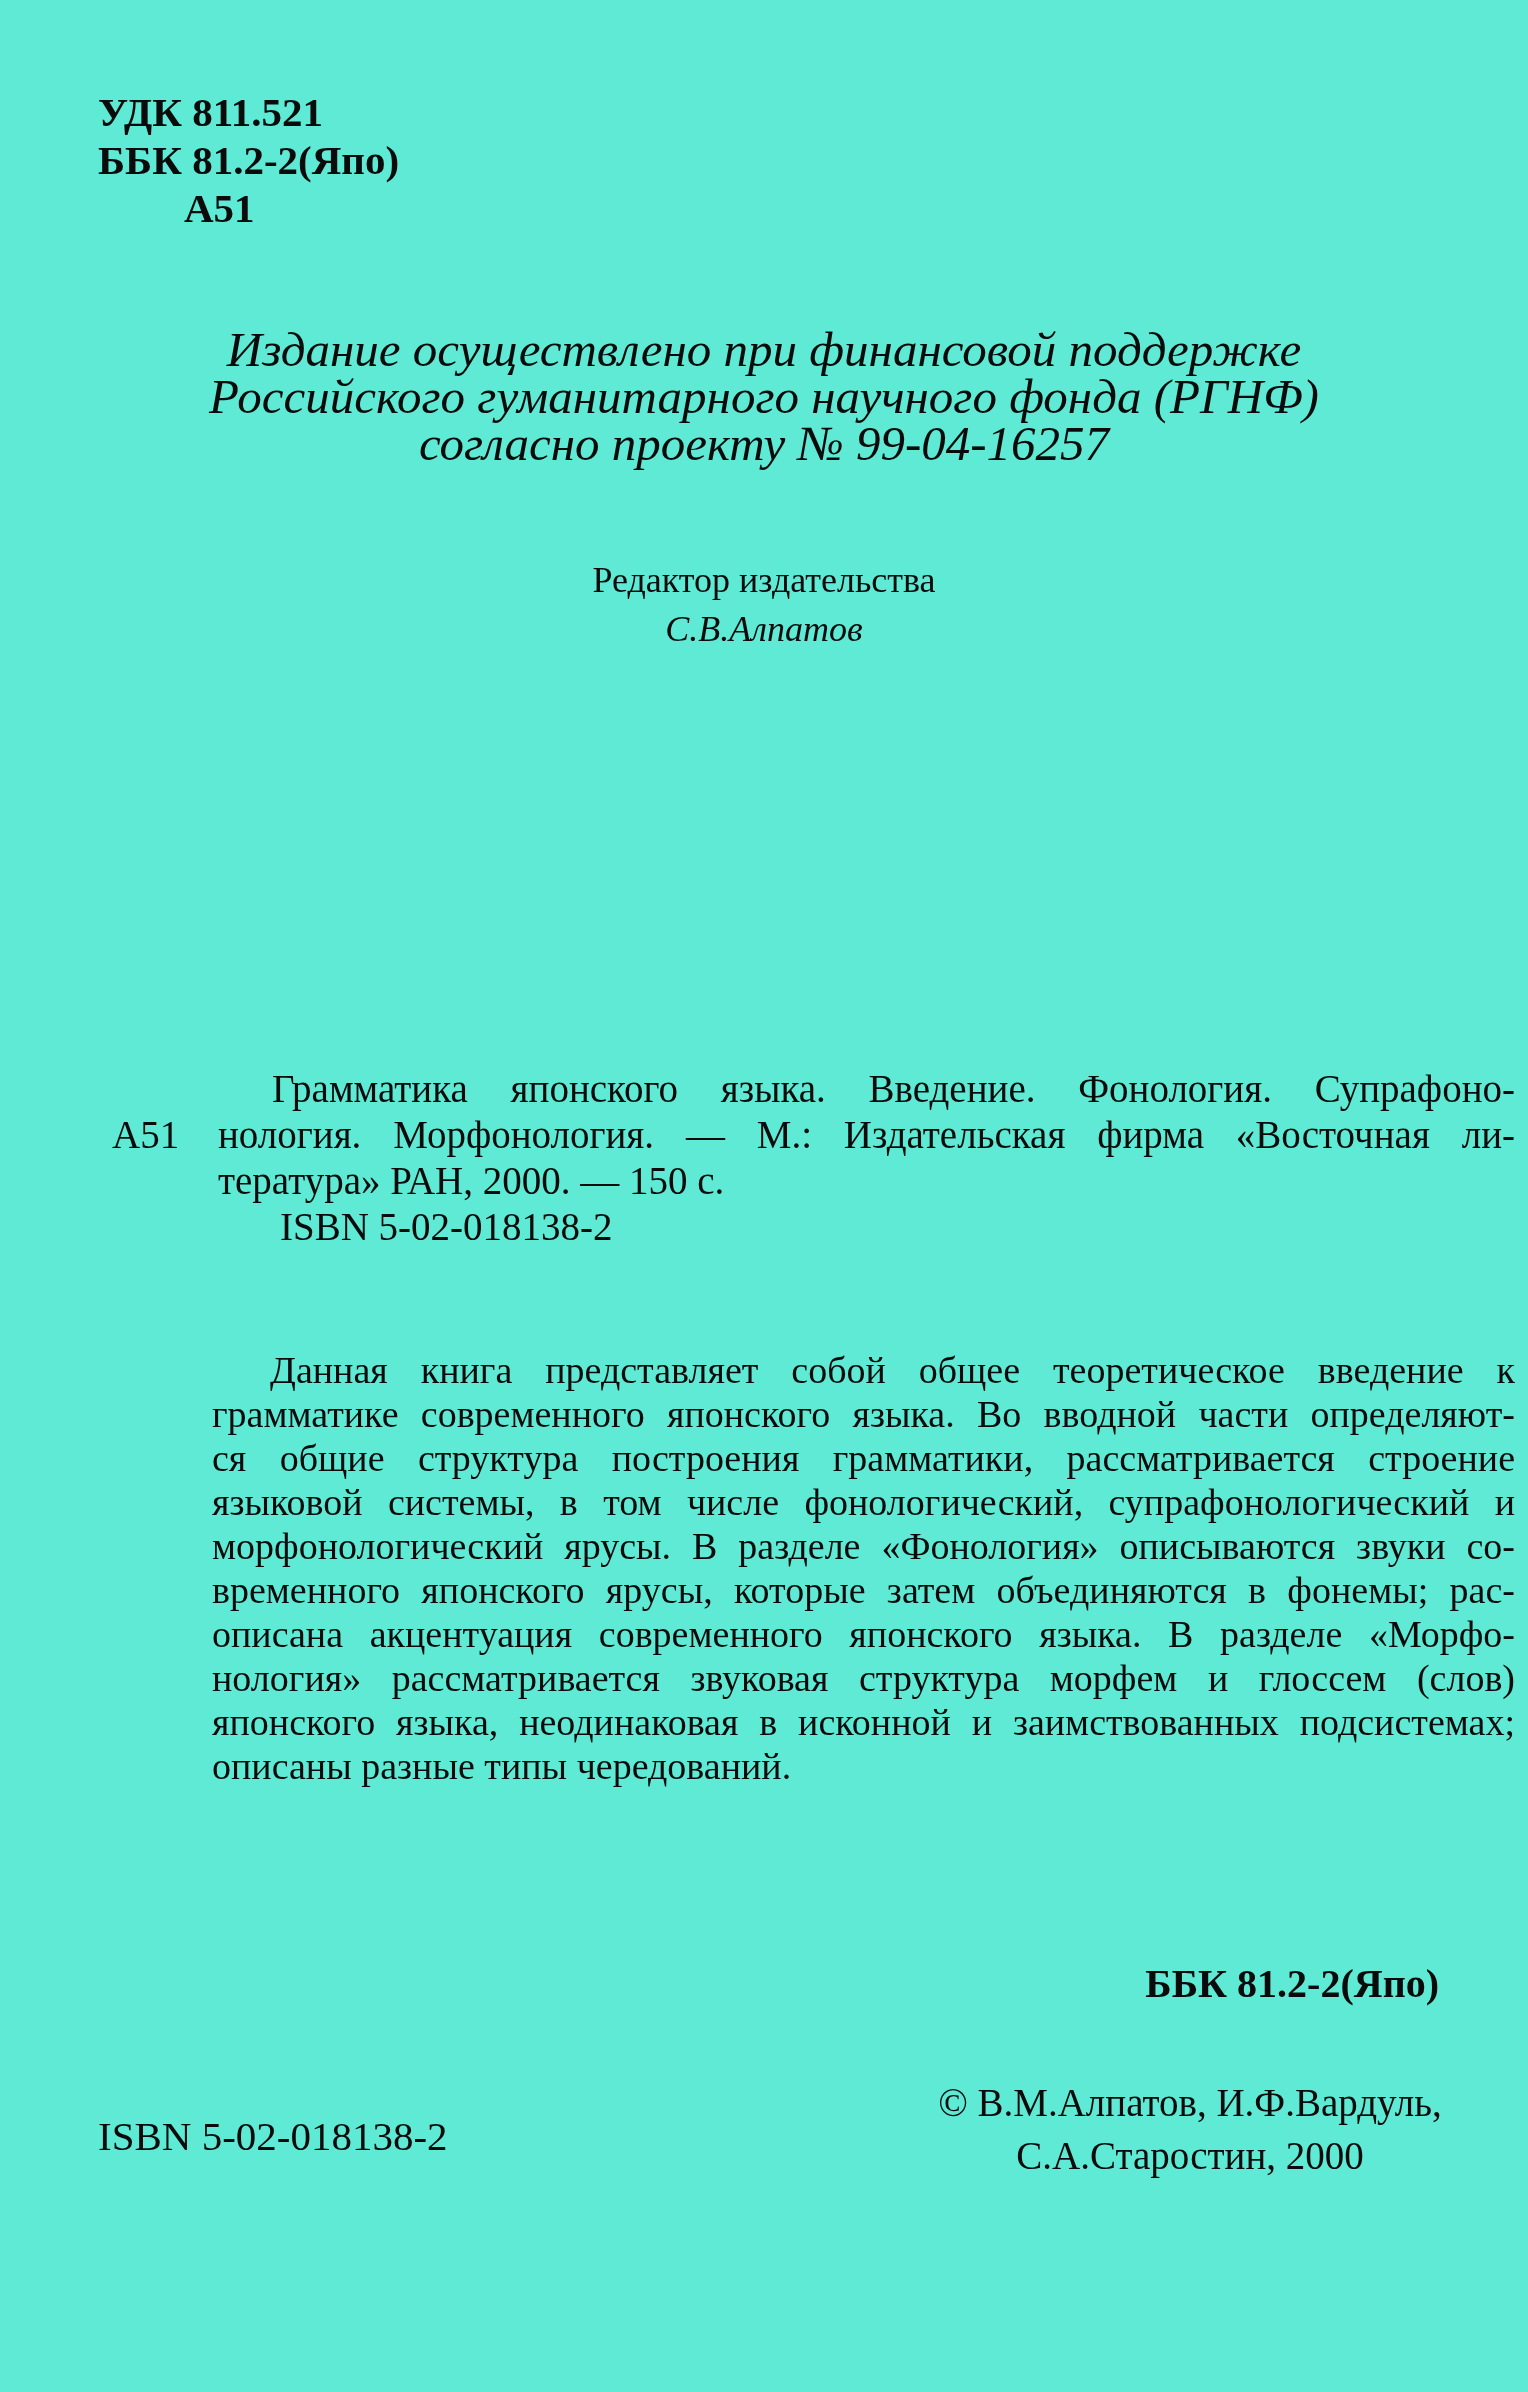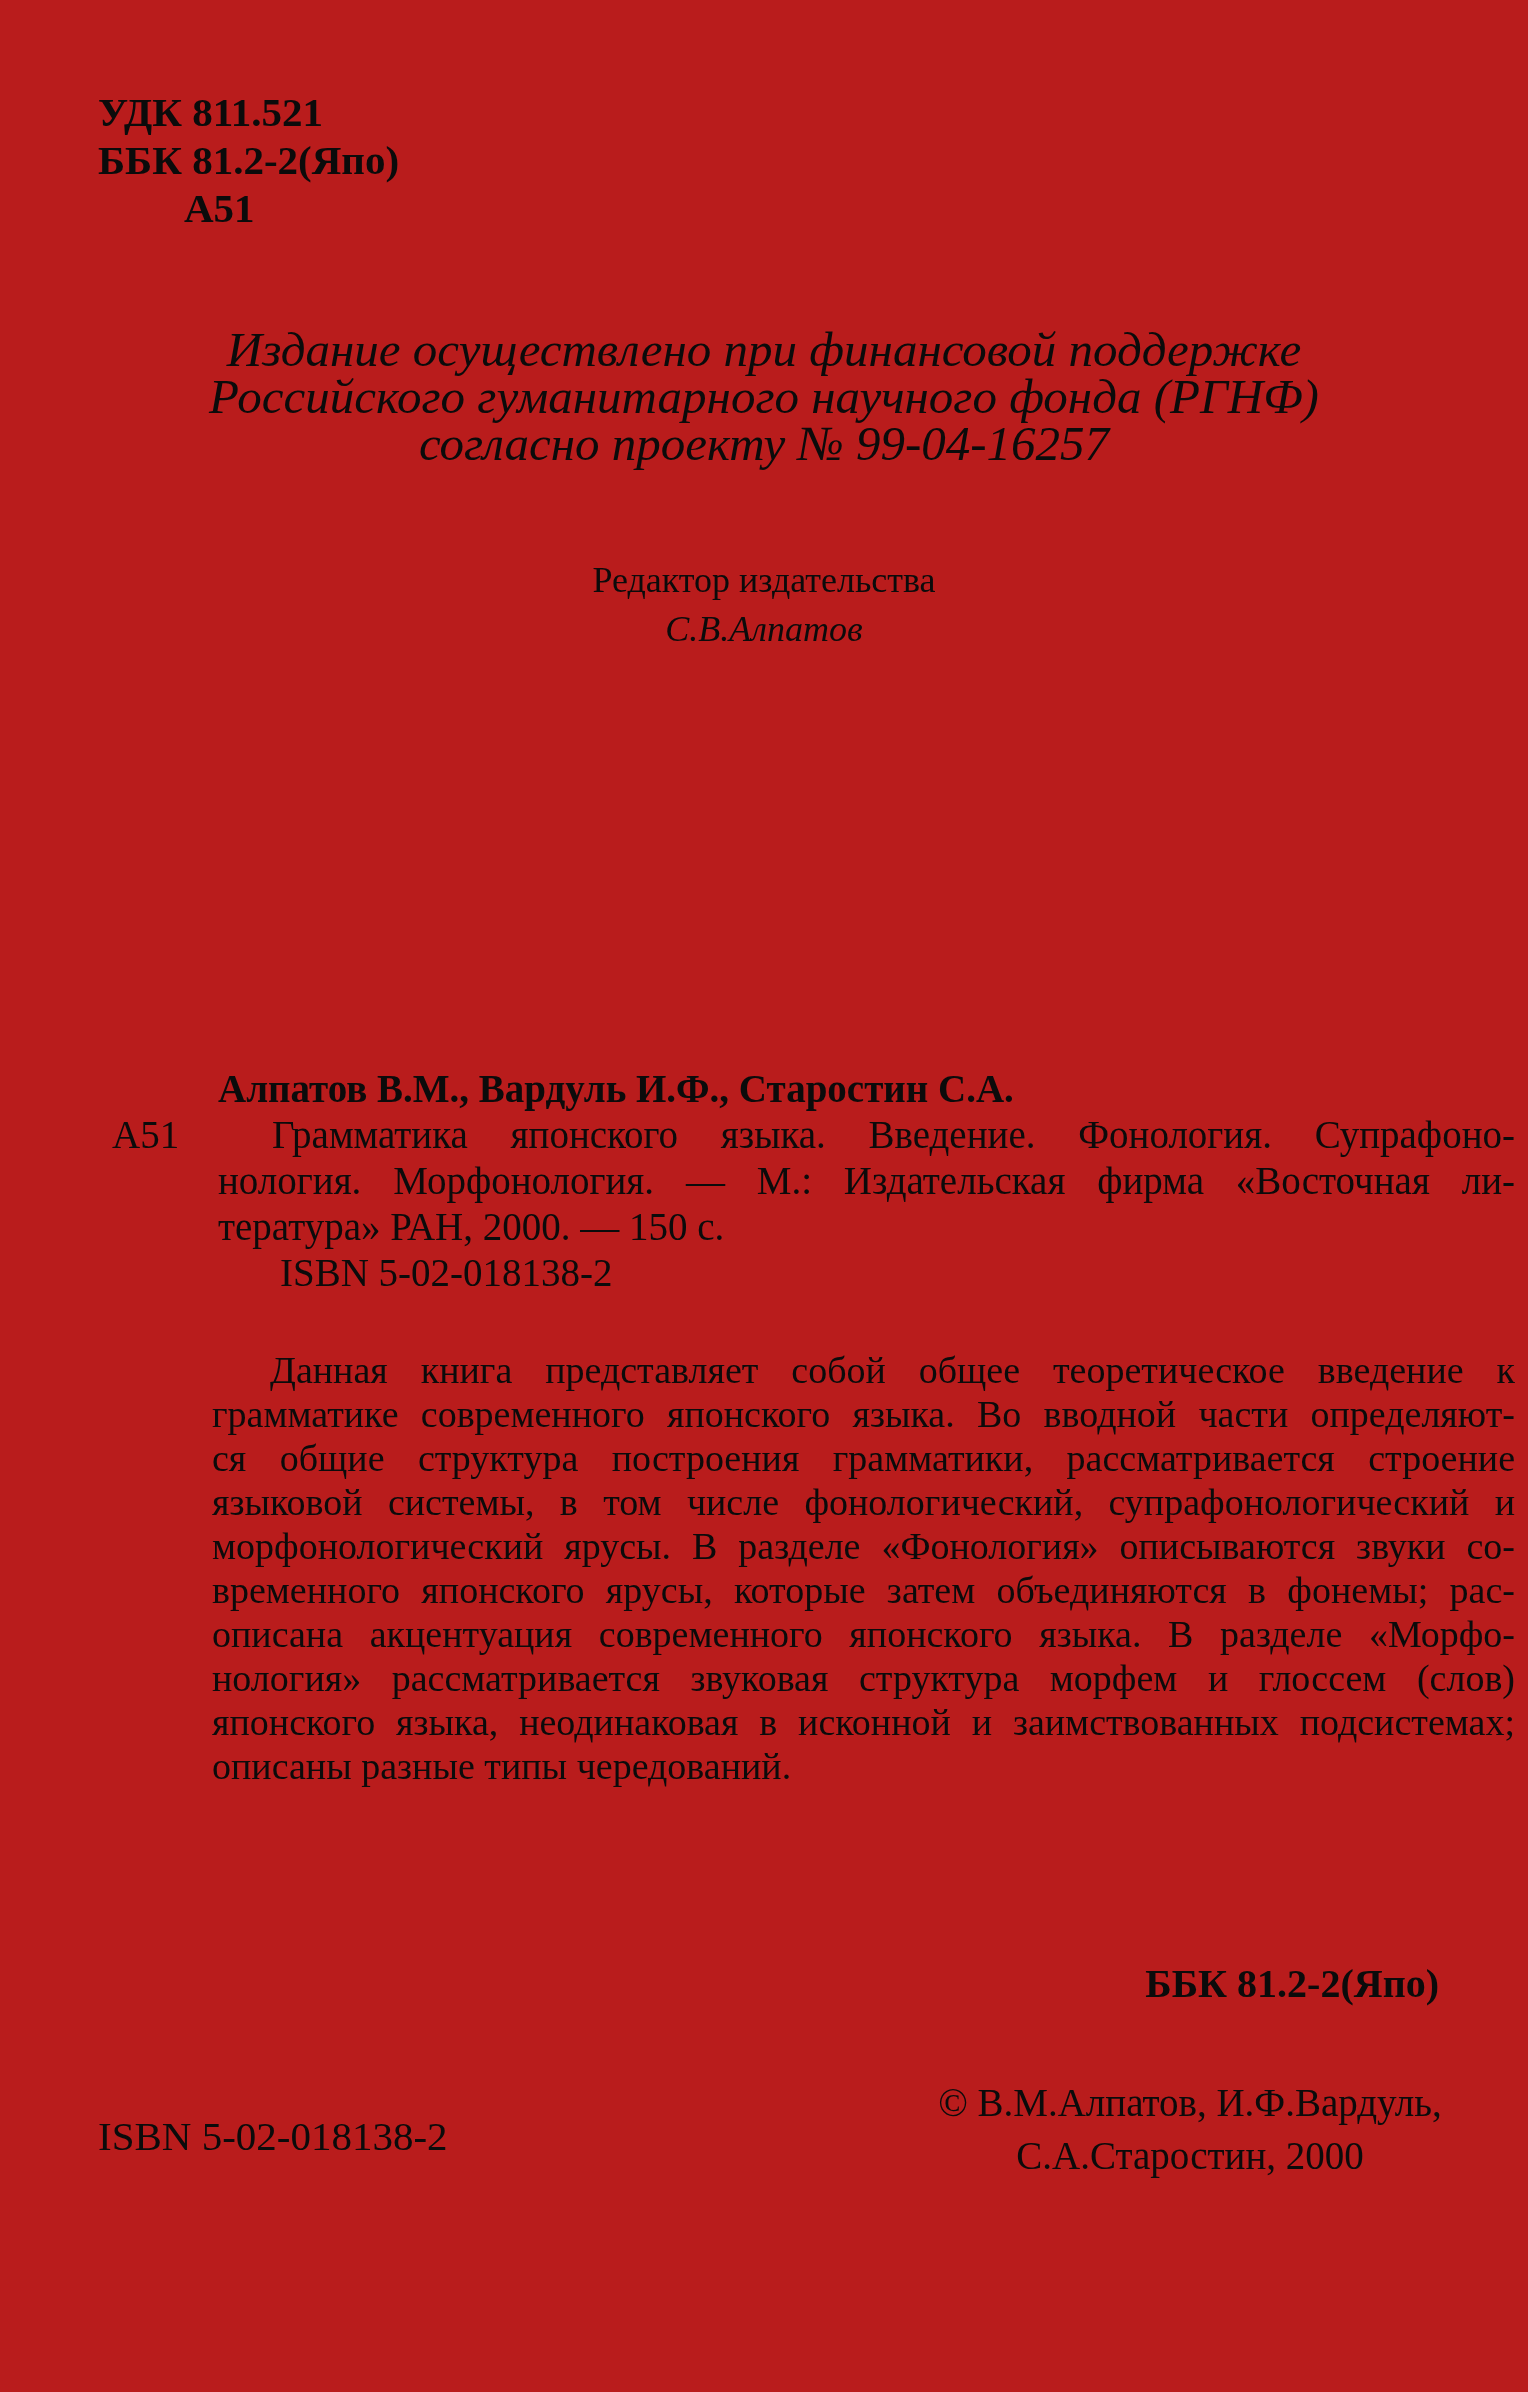--- a/index.html
+++ b/index.html
@@ -1,17 +1,17 @@
 <!DOCTYPE html>
 <html><head>
 <meta charset="utf-8">
 <style>
   html,body { margin:0; padding:0; background:#ffffff; }
   .sheet {
-    position:relative; width:1528px; height:2392px; background:#b91c1c;
+    position:relative; width:1528px; height:2392px; background:#5eead4;
     font-family:"Liberation Serif", serif; color:#0b0b0b; overflow:hidden;
     -webkit-font-smoothing:antialiased;
   }
   .abs { position:absolute; }
 
   
   .top-codes { left:98px; top:88px; font-size:41px; line-height:48px; font-weight:bold; white-space:nowrap; }
   .top-codes .a51 { padding-left:86px; }
 
   
@@ -58,21 +58,20 @@
     <div>Российского гуманитарного научного фонда (РГНФ)</div>
     <div>согласно проекту № 99-04-16257</div>
   </div>
 
   <div class="abs editor">
     <div>Редактор издательства</div>
     <div class="name">С.В.Алпатов</div>
   </div>
 
   <div class="abs biblio">
-    <div class="authors">Алпатов В.М., Вардуль И.Ф., Старостин С.А.</div>
     <div class="margin-code">А51</div>
     <div class="just indent-entry">Грамматика японского языка. Введение. Фонология. Супрафоно-</div>
     <div class="just">нология. Морфонология. — М.: Издательская фирма «Восточная ли-</div>
     <div>тература» РАН, 2000. — 150 с.</div>
     <div class="indent-isbn">ISBN 5-02-018138-2</div>
   </div>
 
   <div class="abs annotation">
     <div class="just first">Данная книга представляет собой общее теоретическое введение к</div>
     <div class="just">грамматике современного японского языка. Во вводной части определяют-</div>

